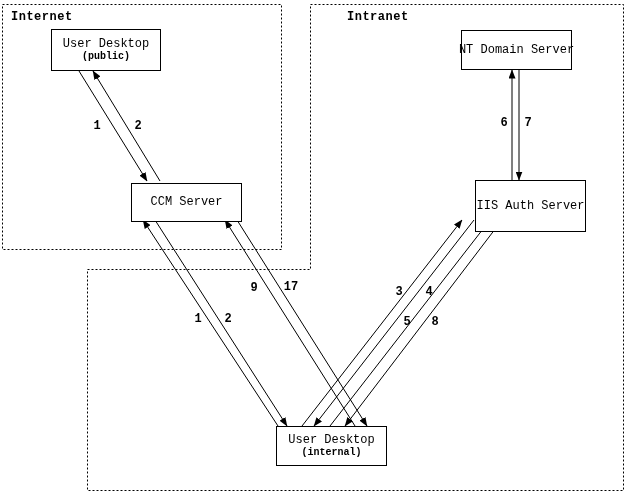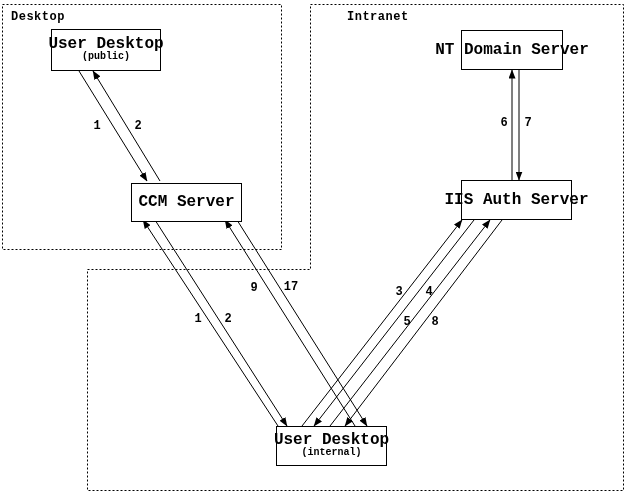--- a/index.html
+++ b/index.html
@@ -21,21 +21,21 @@
   .node{
     position:absolute;
     box-sizing:border-box;
     border:1px solid #000;
     background:#fff;
     display:flex;flex-direction:column;
     align-items:center;justify-content:center;
     text-align:center;
   }
   .node .title{
-    font-size:16px;font-weight:bold;line-height:13px;white-space:nowrap;
+    font-size:12px;font-weight:normal;line-height:13px;white-space:nowrap;
   }
   .node .subtitle{
     font-size:10px;font-weight:bold;line-height:11px;white-space:nowrap;
   }
   .step{
     position:absolute;
     font-size:12px;font-weight:bold;line-height:12px;
     transform:translate(-50%,-50%);
     white-space:nowrap;
   }
@@ -68,37 +68,37 @@
     <line x1="355" y1="426" x2="225" y2="220" stroke="#000" stroke-width="1" marker-end="url(#arrow)"></line>
     <line x1="237" y1="220" x2="367" y2="426" stroke="#000" stroke-width="1" marker-end="url(#arrow)"></line>
 
     <line x1="302" y1="426" x2="462" y2="220" stroke="#000" stroke-width="1" marker-end="url(#arrow)"></line>
     <line x1="474" y1="220" x2="314" y2="426" stroke="#000" stroke-width="1" marker-end="url(#arrow)"></line>
 
     <line x1="330" y1="426" x2="490" y2="220" stroke="#000" stroke-width="1" marker-end="url(#arrow)"></line>
     <line x1="502" y1="220" x2="345" y2="426" stroke="#000" stroke-width="1" marker-end="url(#arrow)"></line>
   </svg>
 
-  <div class="zone-label" style="left:11px;top:10px;">Desktop</div>
+  <div class="zone-label" style="left:11px;top:10px;">Internet</div>
   <div class="zone-label" style="left:319px;top:10px;margin-left:28px;">Intranet</div>
 
   <div class="node" style="left:51px;top:29px;width:110px;height:42px;">
     <div class="title">User Desktop</div>
     <div class="subtitle">(public)</div>
   </div>
 
   <div class="node" style="left:131px;top:183px;width:111px;height:39px;">
     <div class="title">CCM Server</div>
   </div>
 
-  <div class="node" style="left:461px;top:30px;width:102px;height:40px;align-items:center;">
+  <div class="node" style="left:461px;top:30px;width:111px;height:40px;align-items:center;">
     <div class="title">NT Domain Server</div>
   </div>
 
-  <div class="node" style="left:461px;top:180px;width:111px;height:40px;">
+  <div class="node" style="left:475px;top:180px;width:111px;height:52px;">
     <div class="title">IIS Auth Server</div>
   </div>
 
   <div class="node" style="left:276px;top:426px;width:111px;height:40px;">
     <div class="title">User Desktop</div>
     <div class="subtitle">(internal)</div>
   </div>
 
   <span class="step" style="left:97px;top:126px;">1</span>
   <span class="step" style="left:138px;top:126px;">2</span>

